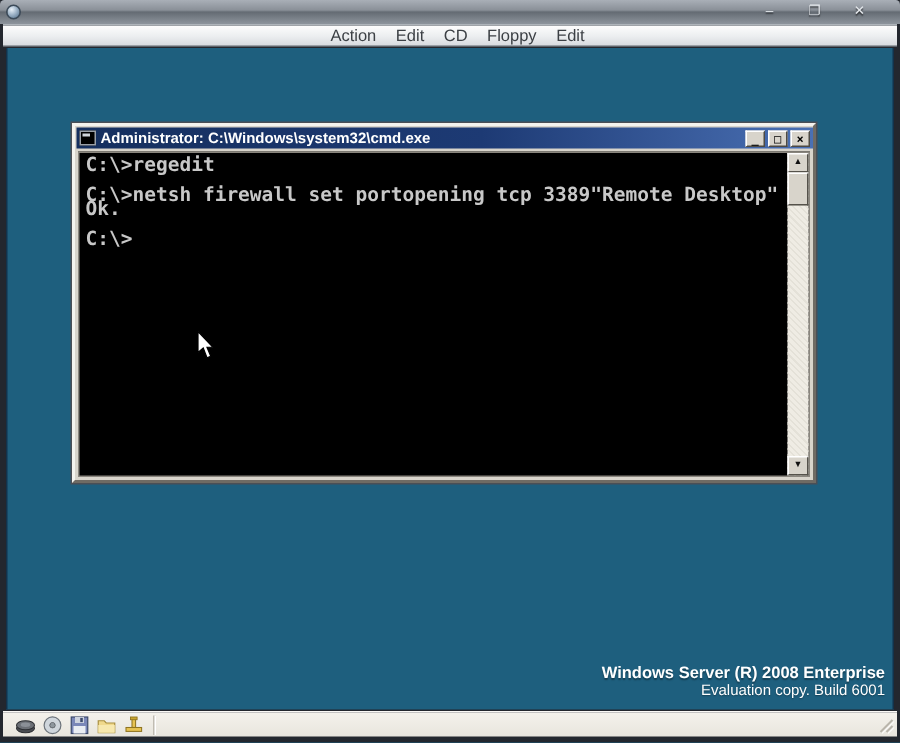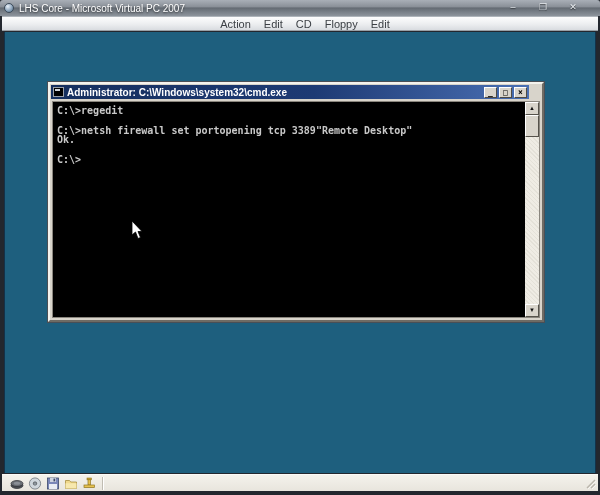--- a/index.html
+++ b/index.html
@@ -41,40 +41,40 @@
   .watermark .l1{font-size:11px;font-weight:bold;line-height:12px;}
   .watermark .l2{font-size:10px;line-height:12px;}
   
   .cmd{
     position:absolute;left:44px;top:50px;width:496px;height:240px;
     background:#d8d4cb;box-sizing:border-box;
     border:2px solid;border-color:#f4f3ee #6f6b64 #6f6b64 #f4f3ee;
     outline:1px solid #4a4f56;
   }
   .cmd-titlebar{
-    height:14px;margin:1px 13px 0 1px;
+    height:14px;margin:1px 0 0 1px;
     background:linear-gradient(to right,#152f5e 0%,#1d3a74 55%,#4a70b4 100%);
     display:flex;align-items:center;gap:3px;padding:0 2px;
     color:#fff;font-size:10px;font-weight:bold;white-space:nowrap;overflow:hidden;
   }
   .cmd-icon{width:11px;height:10px;background:#000;border:1px solid #9aa0a8;box-sizing:border-box;
     position:relative;flex:0 0 auto;}
   .cmd-icon:before{content:"";position:absolute;left:1px;top:1px;width:5px;height:2px;background:#cfd4da;}
   .cmd-caption{margin-left:auto;display:flex;gap:2px;}
   .cmd-btn{width:13px;height:11px;background:#d8d4cb;box-sizing:border-box;
     border:1px solid;border-color:#ffffff #4d4a44 #4d4a44 #ffffff;
     color:#000;font-size:8px;font-weight:bold;line-height:9px;text-align:center;
     font-family:"DejaVu Sans Mono",monospace;cursor:default;}
   .cmd-client{
     position:absolute;left:2px;right:2px;top:17px;bottom:2px;
     background:#000;border:1px solid #8a867e;box-sizing:border-box;
   }
   .console{
     position:absolute;left:4px;top:4px;margin:0;
-    font-family:"DejaVu Sans Mono",monospace;font-size:10px;line-height:9.8px;
+    font-family:"DejaVu Sans Mono",monospace;font-size:13px;line-height:9.8px;
     font-weight:bold;color:#c8c8c8;white-space:pre;
   }
   
   .vscroll{position:absolute;top:0;right:0;bottom:0;width:14px;
     background:#efece4;
     background-image:repeating-linear-gradient(45deg,#e4e1d8 0 1px,transparent 1px 3px);}
   .sb-btn{position:absolute;left:0;width:14px;height:13px;background:#d8d4cb;box-sizing:border-box;
     border:1px solid;border-color:#ffffff #55524b #55524b #ffffff;
     font-size:6px;line-height:11px;text-align:center;color:#111;cursor:default;}
   .sb-up{top:0;}
@@ -92,21 +92,20 @@
   }
   .sb-sep{width:1px;height:13px;background:#c0bcb2;border-right:1px solid #fff;margin-left:2px;}
   .s-icon{width:14px;height:13px;display:block;cursor:default;}
   .grip{position:absolute;right:1px;bottom:1px;width:13px;height:13px;}
 </style>
 </head>
 <body>
 
 <div class="vpc-titlebar">
   <span class="vpc-icon"></span>
-  <span>LHS Core - Microsoft Virtual PC 2007</span>
   <span class="vpc-caption">
     <span>–</span>
     <span>❐</span>
     <span>✕</span>
   </span>
 </div>
 
 <div class="vpc-menubar">
   <span>Action</span>
   <span>Edit</span>
@@ -139,20 +138,24 @@
         <div class="sb-thumb"></div>
         <div class="sb-btn sb-down">▼</div>
       </div>
     </div>
   </div>
 
   <svg class="mouse" viewBox="0 0 12 19">
     <polygon points="1,0 1,14 4.5,11 7,17.5 9.5,16.5 7,10.5 11,10.5" fill="#ffffff" stroke="#000000" stroke-width="0.8"></polygon>
   </svg>
 
+  <div class="watermark">
+    <div class="l1">Windows Server (R) 2008 Enterprise</div>
+    <div class="l2">Evaluation copy. Build 6001</div>
+  </div>
 </div>
 
 <div class="statusbar">
   <svg class="s-icon" viewBox="0 0 14 13">
     <ellipse cx="7" cy="8.5" rx="6" ry="3" fill="#4a4d52" stroke="#2d2f33" stroke-width="0.7"></ellipse>
     <ellipse cx="7" cy="6.5" rx="6" ry="3" fill="#6b6f75" stroke="#2d2f33" stroke-width="0.7"></ellipse>
     <ellipse cx="7" cy="6.2" rx="3.2" ry="1.5" fill="#8b9097"></ellipse>
   </svg>
   <svg class="s-icon" viewBox="0 0 14 13">
     <circle cx="7" cy="6.5" r="5.6" fill="#cfd6dc" stroke="#6d747b" stroke-width="0.8"></circle>

